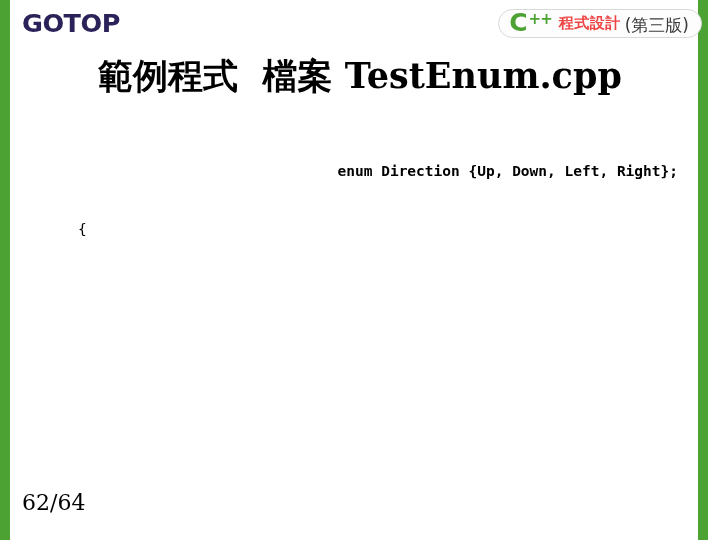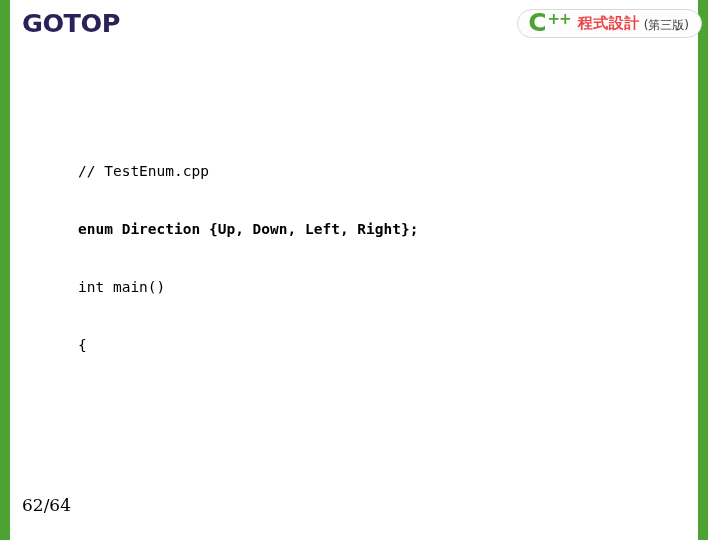--- a/index.html
+++ b/index.html
@@ -91,21 +91,21 @@
   .badge-title {
     font-family: "DejaVu Sans", sans-serif;
     font-weight: bold;
     font-size: 15px;
     color: #ef4444;
     margin-left: 7px;
     letter-spacing: 0.5px;
   }
   .badge-edition {
     font-family: "DejaVu Sans", sans-serif;
-    font-size: 12px;
+    font-size: 17px;
     color: #3a3a3a;
     margin-left: 4px;
     position: relative;
     top: 2px;
   }
 
   
   .slide-title {
     position: absolute;
     left: 10px;
@@ -131,29 +131,30 @@
     line-height: 19.4px;
     color: #000000;
     white-space: pre;
   }
   .code-line {
     white-space: pre;
     min-height: 19.4px;
   }
   .code-line.bold {
     font-weight: bold;
+    text-align: right;
   }
 
   
   .page-number {
     position: absolute;
     left: 22px;
     bottom: 25px;
     font-family: "DejaVu Serif", serif;
-    font-size: 17px;
+    font-size: 22px;
     color: #000000;
   }
 </style>
 </head>
 <body>
 
 <div id="slide">
 
   <div class="edge-bar left"></div>
   <div class="edge-bar right"></div>
@@ -164,25 +165,24 @@
 
     <div class="book-badge">
       <span class="badge-c">C</span>
       <span class="badge-plus">++</span>
       <span class="badge-title">程式設計</span>
       <span class="badge-edition">(第三版)</span>
     </div>
 
   </div>
 
+  <div class="slide-title">範例程式  檔案 TestEnum.cpp</div>
 
   <div class="code-block">
-    <div class="code-line">// TestEnum.cpp</div>
     <div class="code-line bold">enum Direction {Up, Down, Left, Right};</div>
-    <div class="code-line">int main()</div>
     <div class="code-line">{</div>
     
     
     
     
     
     
     
     
     

